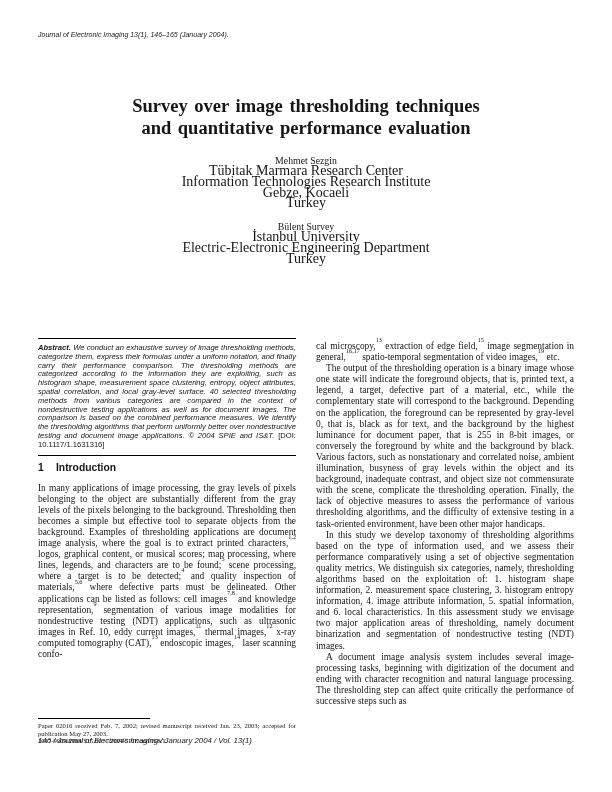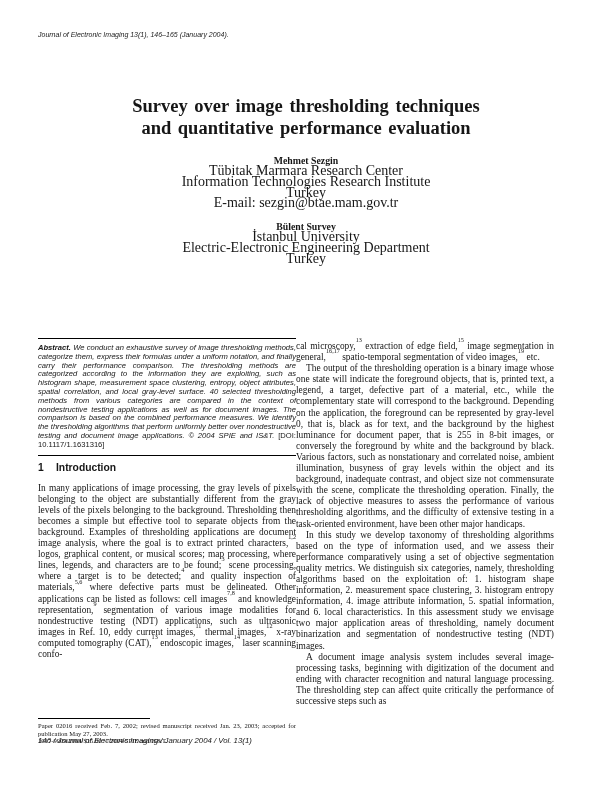--- a/index.html
+++ b/index.html
@@ -16,24 +16,24 @@
 
   .title{
     position:absolute;top:96px;left:0;right:0;margin:0;
     text-align:center;font-family:"Liberation Serif",serif;
     font-weight:bold;font-size:18.5px;line-height:21.5px;word-spacing:2px;
   }
   .title .tline{display:block;}
 
   .authors{position:absolute;top:155px;left:0;right:0;text-align:center;}
   .author{margin-bottom:12px;}
-  .aname{font-weight:bold;font-size:9.8px;line-height:11px;}
+  .aname{font-weight:normal;font-size:9.8px;line-height:11px;}
   .aline{font-size:14px;line-height:10.8px;}
 
-  .columns{position:absolute;left:38px;top:338px;width:536px;display:flex;}
+  .columns{position:absolute;left:38px;top:338px;width:536px;display:flex;gap:20px;}
   .col{width:258px;}
 
   .rule{border-top:1.4px solid #000;height:0;}
   .rule.top{margin-bottom:5px;}
   .rule.bottom{margin-top:5px;}
 
   .abstract{
     margin:0;text-align:justify;
     font-family:"Liberation Sans",sans-serif;font-style:italic;
     font-size:7.6px;line-height:8.8px;
@@ -75,22 +75,22 @@
   <h1 class="title">
     <span class="tline">Survey over image thresholding techniques</span>
     <span class="tline">and quantitative performance evaluation</span>
   </h1>
 
   <div class="authors">
     <div class="author">
       <div class="aname">Mehmet Sezgin</div>
       <div class="aline">Tübitak Marmara Research Center</div>
       <div class="aline">Information Technologies Research Institute</div>
+      <div class="aline">Gebze, Kocaeli</div>
       <div class="aline">Turkey</div>
-      <div class="aline">E-mail: sezgin@btae.mam.gov.tr</div>
     </div>
     <div class="author">
       <div class="aname">Bülent Survey</div>
       <div class="aline">İstanbul University</div>
       <div class="aline">Electric-Electronic Engineering Department</div>
       <div class="aline">Turkey</div>
     </div>
   </div>
 
   <div class="columns">

